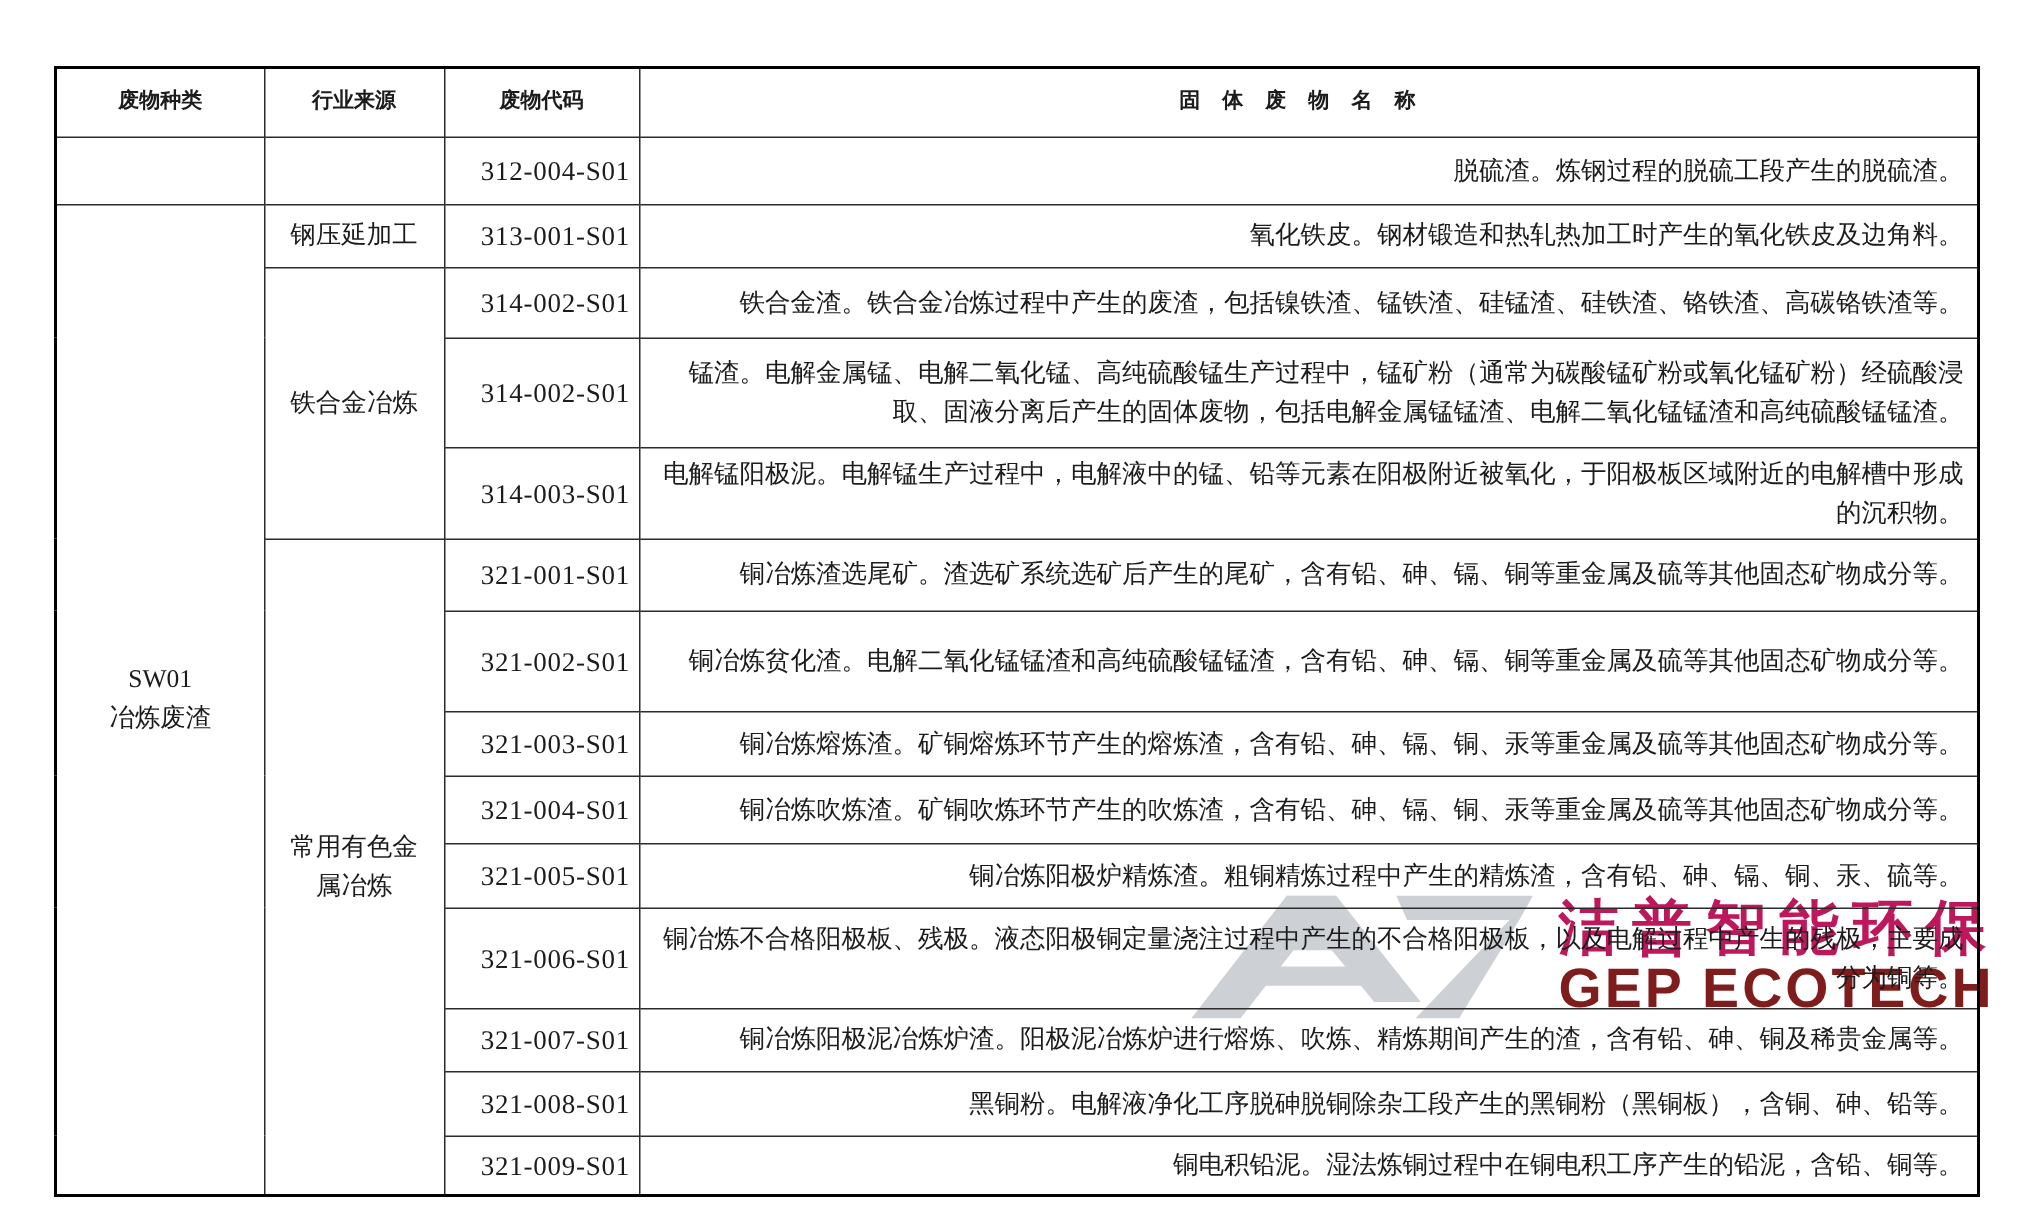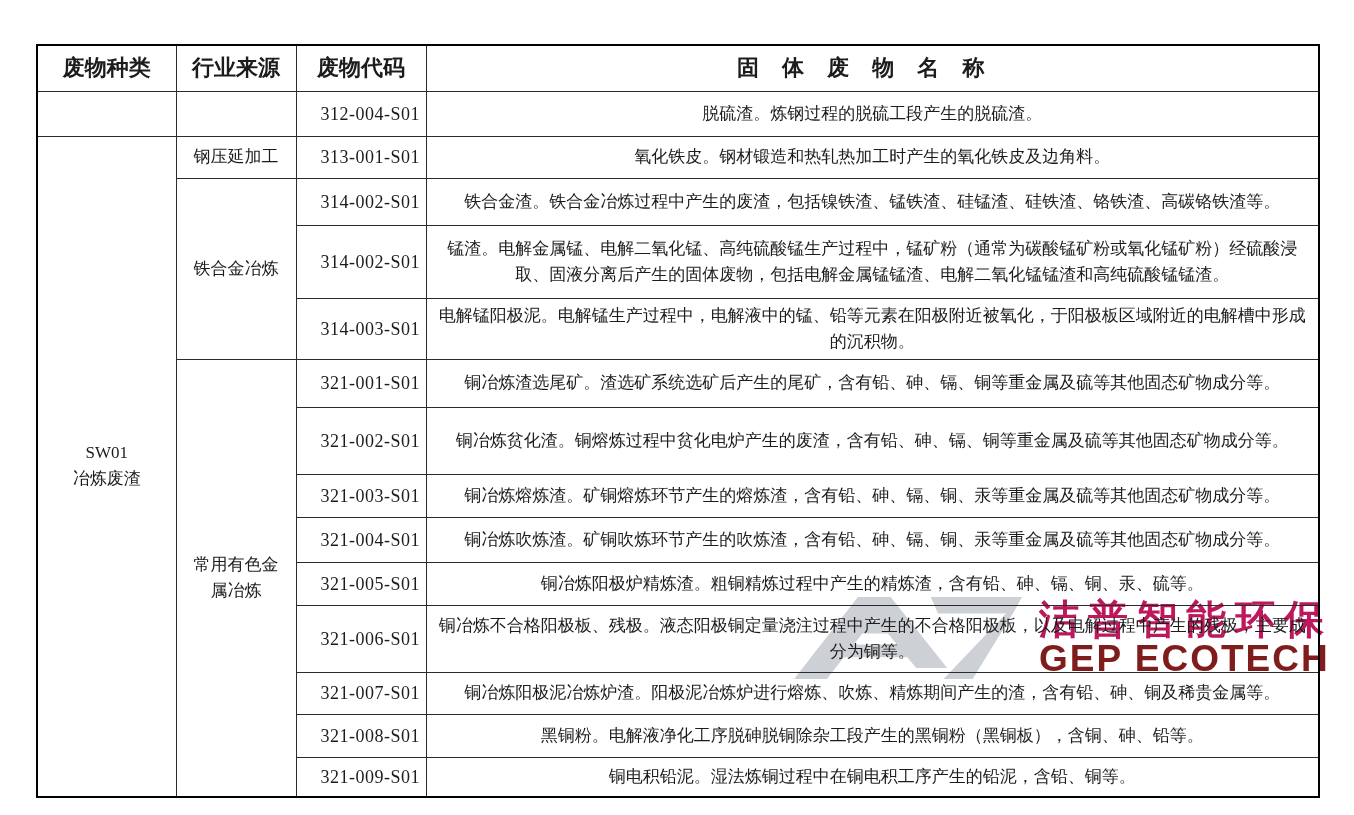--- a/index.html
+++ b/index.html
@@ -16,26 +16,26 @@
   .doc-table col.c2{width:120px}
   .doc-table col.c3{width:130px}
   .doc-table col.c4{width:893px}
   .doc-table th,.doc-table td{
     border:1px solid #2b2b2b;
     font-size:17px;line-height:26px;
     vertical-align:middle;
     background:transparent;
   }
   .doc-table{border:2px solid #000;}
-  .doc-table th{font-weight:bold;text-align:center;padding:2px 4px;font-size:22px;}
+  .doc-table th{font-weight:bold;text-align:center;padding:2px 4px;font-size:14px;}
   th.th-name{letter-spacing:1.05em;}
   td.cat,td.ind,td.code{text-align:center;padding:4px 24px;}
   td.ind{padding:4px 10px;}
   td.code{font-size:18px;letter-spacing:0.5px;white-space:nowrap;}
-  td.desc{text-align:center;padding:4px 9px;}
+  td.desc{text-align:right;padding:4px 9px;}
   .cat-line{display:block;}
   
   .watermark{
     position:absolute;left:793px;top:597px;z-index:1;
     display:flex;align-items:center;gap:16px;
     color:#c7cbcf;pointer-events:none;
   }
   .wm-logo{flex:0 0 auto;color:#cdd1d5;}
   .wm-text{display:flex;flex-direction:column;line-height:1.05;font-family:"Liberation Sans","DejaVu Sans",sans-serif;}
   .wm-cn{font-size:40px;font-weight:bold;letter-spacing:9px;color:#be185d;}
@@ -101,21 +101,21 @@
     <td class="code">314-003-S01</td>
     <td class="desc">电解锰阳极泥。电解锰生产过程中，电解液中的锰、铅等元素在阳极附近被氧化，于阳极板区域附近的电解槽中形成的沉积物。</td>
   </tr>
   <tr style="height:48px">
     <td class="ind" rowspan="9">常用有色金属冶炼</td>
     <td class="code">321-001-S01</td>
     <td class="desc">铜冶炼渣选尾矿。渣选矿系统选矿后产生的尾矿，含有铅、砷、镉、铜等重金属及硫等其他固态矿物成分等。</td>
   </tr>
   <tr style="height:67px">
     <td class="code">321-002-S01</td>
-    <td class="desc">铜冶炼贫化渣。铜熔炼过程中贫化电炉产生的废渣，含有铅、砷、镉、铜等重金属及硫等其他固态矿物成分等。</td>
+    <td class="desc">铜冶炼贫化渣。电解二氧化锰锰渣和高纯硫酸锰锰渣，含有铅、砷、镉、铜等重金属及硫等其他固态矿物成分等。</td>
   </tr>
   <tr style="height:43px">
     <td class="code">321-003-S01</td>
     <td class="desc">铜冶炼熔炼渣。矿铜熔炼环节产生的熔炼渣，含有铅、砷、镉、铜、汞等重金属及硫等其他固态矿物成分等。</td>
   </tr>
   <tr style="height:45px">
     <td class="code">321-004-S01</td>
     <td class="desc">铜冶炼吹炼渣。矿铜吹炼环节产生的吹炼渣，含有铅、砷、镉、铜、汞等重金属及硫等其他固态矿物成分等。</td>
   </tr>
   <tr style="height:43px">

